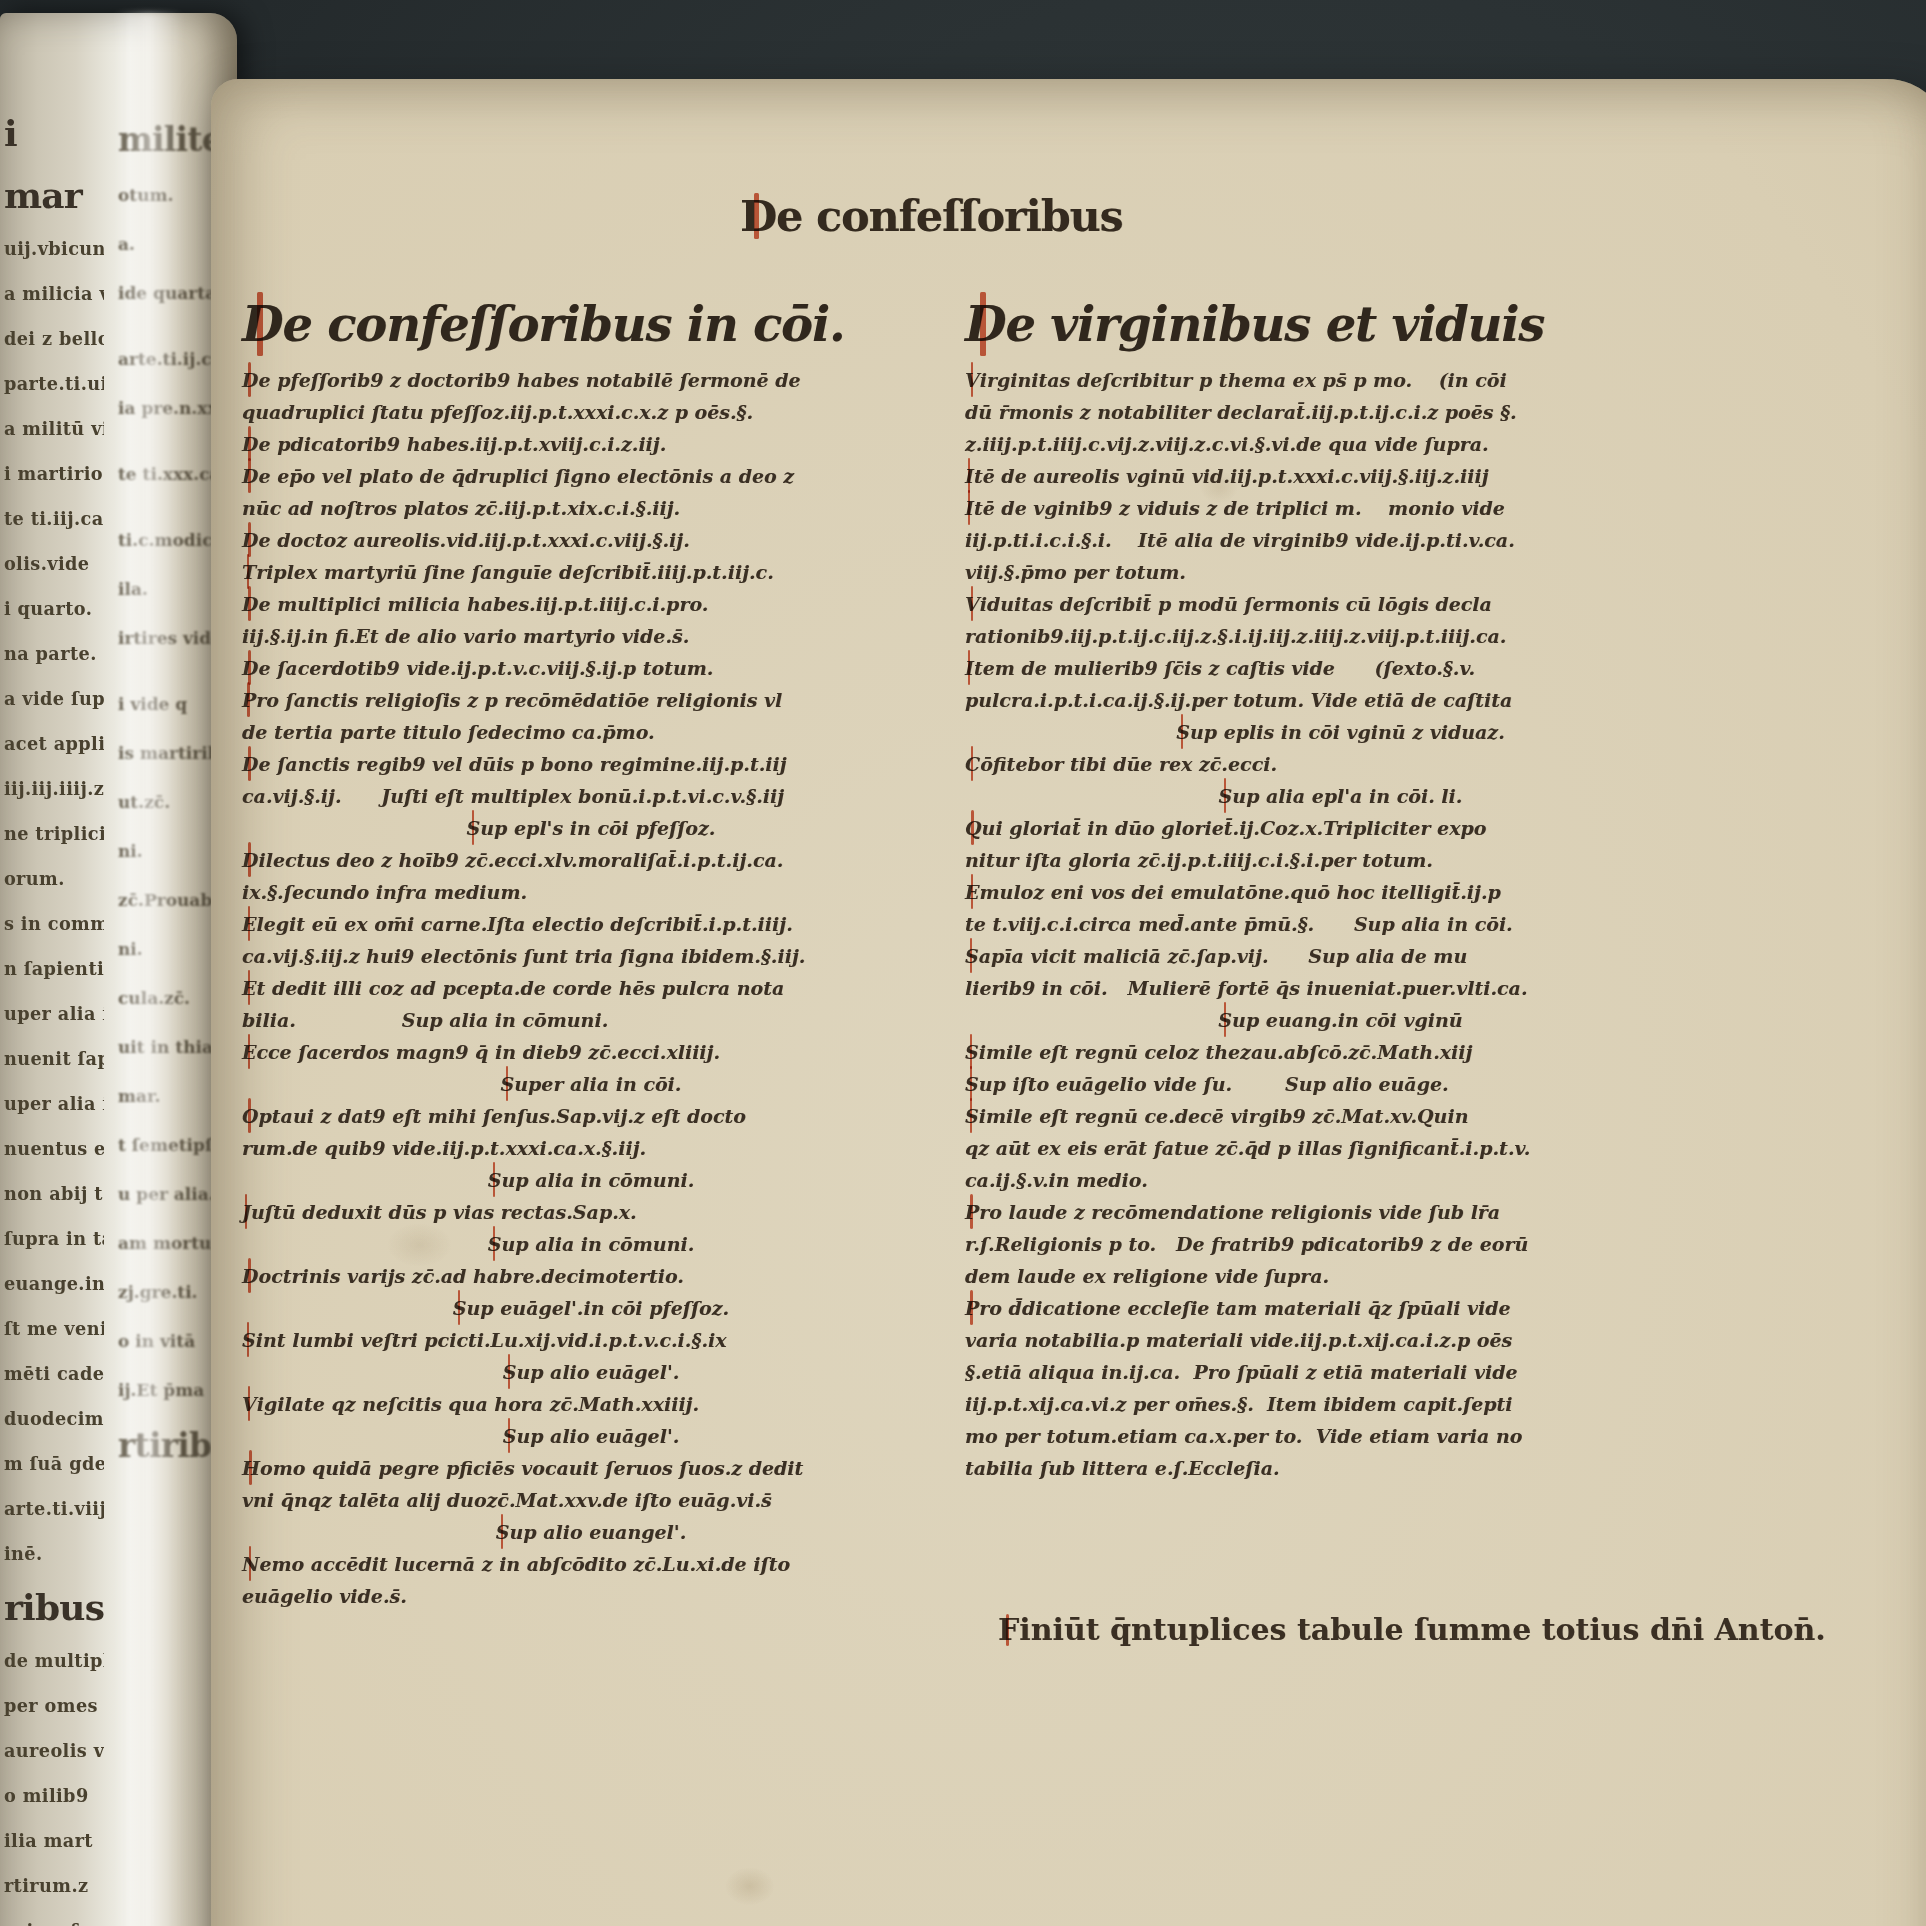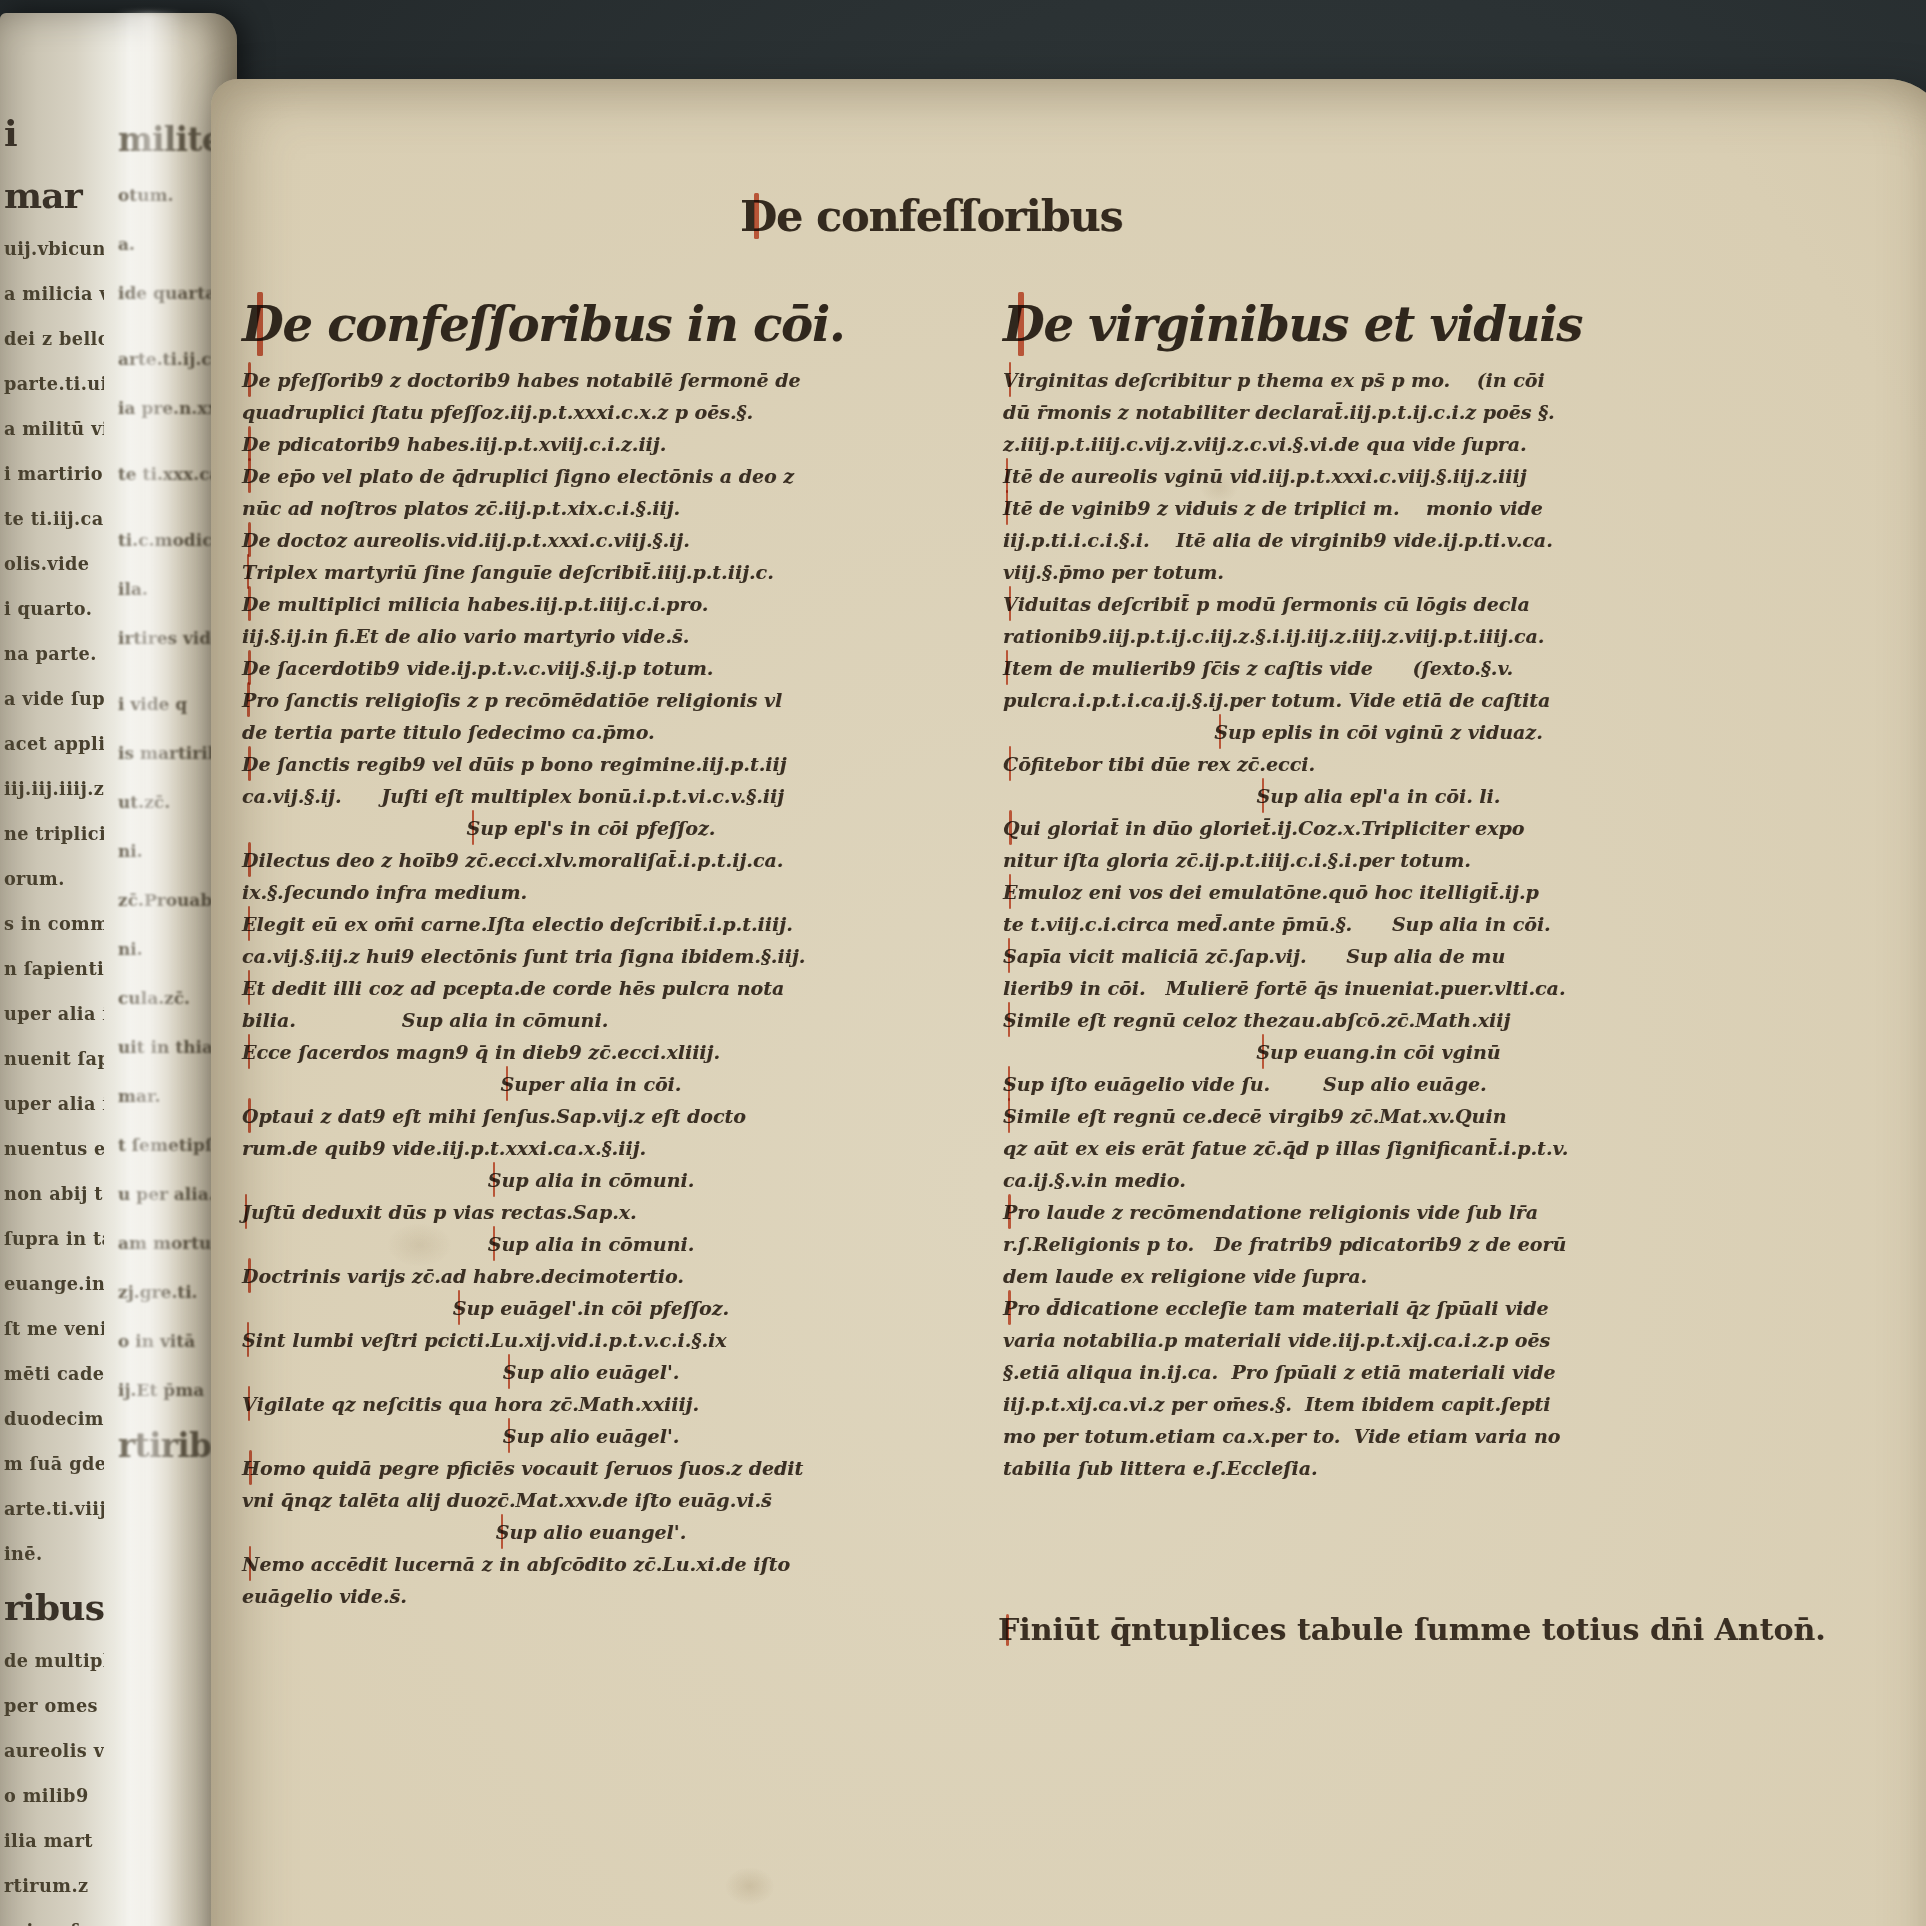--- a/index.html
+++ b/index.html
@@ -38,21 +38,21 @@
       radial-gradient(27px 23px at 58% 14%, rgba(140,118,80,.15), rgba(140,118,80,0) 70%),
       radial-gradient(42px 35px at 80% 83%, rgba(150,128,88,.12), rgba(150,128,88,0) 70%);}
 
   .ink{color:#382d21;}
   .running-title{position:absolute;left:529px;top:116px;
     font-weight:700;font-size:43px;line-height:1;letter-spacing:-1.2px;color:#342a1f;
     text-shadow:0.4px 0.4px 0 rgba(52,42,31,.3);white-space:pre;}
 
   .col{position:absolute;top:216px;font-style:italic;}
   .col0{left:31px;width:698px;}
-  .col1{left:754px;width:751px;margin-left:38px;}
+  .col1{left:754px;width:751px;}
   .col-header{font-weight:700;font-size:48px;line-height:59px;letter-spacing:-1.2px;
     color:#30271d;text-shadow:0.4px 0.4px 0 rgba(48,39,29,.3);white-space:pre;}
   .col-lines{margin-top:10px;font-weight:700;font-size:19px;line-height:32px;
     color:#3a2f23;text-shadow:0.4px 0.4px 0 rgba(58,47,35,.22);}
   .line{white-space:pre;}
   .line.center{text-align:center;}
 
   .rub{position:relative;display:inline-block;}
   .rub::after{content:"";position:absolute;left:38%;top:-5%;width:15%;height:108%;
     background:rgba(205,66,32,.8);mix-blend-mode:multiply;border-radius:1.5px;}
@@ -210,22 +210,22 @@
           <div class="line">pulcra.i.p.t.i.ca.ij.§.ij.per totum. Vide etiā de caſtita</div>
           <div class="line center"><span class="rub">S</span>up eplis in cōi vginū z viduaz.</div>
           <div class="line"><span class="rub">C</span>ōfitebor tibi dūe rex zc̄.ecci.</div>
           <div class="line center"><span class="rub">S</span>up alia epl'a in cōi. li.</div>
           <div class="line"><span class="rub">Q</span>ui gloriat̄ in dūo gloriet̄.ij.Coz.x.Tripliciter expo</div>
           <div class="line">nitur iſta gloria zc̄.ij.p.t.iiij.c.i.§.i.per totum.</div>
           <div class="line"><span class="rub">E</span>muloz eni vos dei emulatōne.quō hoc itelligit̄.ij.p</div>
           <div class="line">te t.viij.c.i.circa med̄.ante p̄mū.§.      Sup alia in cōi.</div>
           <div class="line"><span class="rub">S</span>apīa vicit maliciā zc̄.ſap.vij.      Sup alia de mu</div>
           <div class="line">lierib9 in cōi.   Mulierē fortē q̄s inueniat.puer.vlti.ca.</div>
+          <div class="line center"><span class="rub">S</span>up euang.in cōi vginū</div>
           <div class="line"><span class="rub">S</span>imile eſt regnū celoz thezau.abſcō.zc̄.Math.xiij</div>
-          <div class="line center"><span class="rub">S</span>up euang.in cōi vginū</div>
           <div class="line"><span class="rub">S</span>up iſto euāgelio vide ſu.        Sup alio euāge.</div>
           <div class="line"><span class="rub">S</span>imile eſt regnū ce.decē virgib9 zc̄.Mat.xv.Quin</div>
           <div class="line">qz aūt ex eis erāt fatue zc̄.q̄d p illas ſignificant̄.i.p.t.v.</div>
           <div class="line">ca.ij.§.v.in medio.</div>
           <div class="line"><span class="rub">P</span>ro laude z recōmendatione religionis vide ſub lr̄a</div>
           <div class="line">r.ſ.Religionis p to.   De fratrib9 pdicatorib9 z de eorū</div>
           <div class="line">dem laude ex religione vide ſupra.</div>
           <div class="line"><span class="rub">P</span>ro d̄dicatione eccleſie tam materiali q̄z ſpūali vide</div>
           <div class="line">varia notabilia.p materiali vide.iij.p.t.xij.ca.i.z.p oēs</div>
           <div class="line">§.etiā aliqua in.ij.ca.  Pro ſpūali z etiā materiali vide</div>

